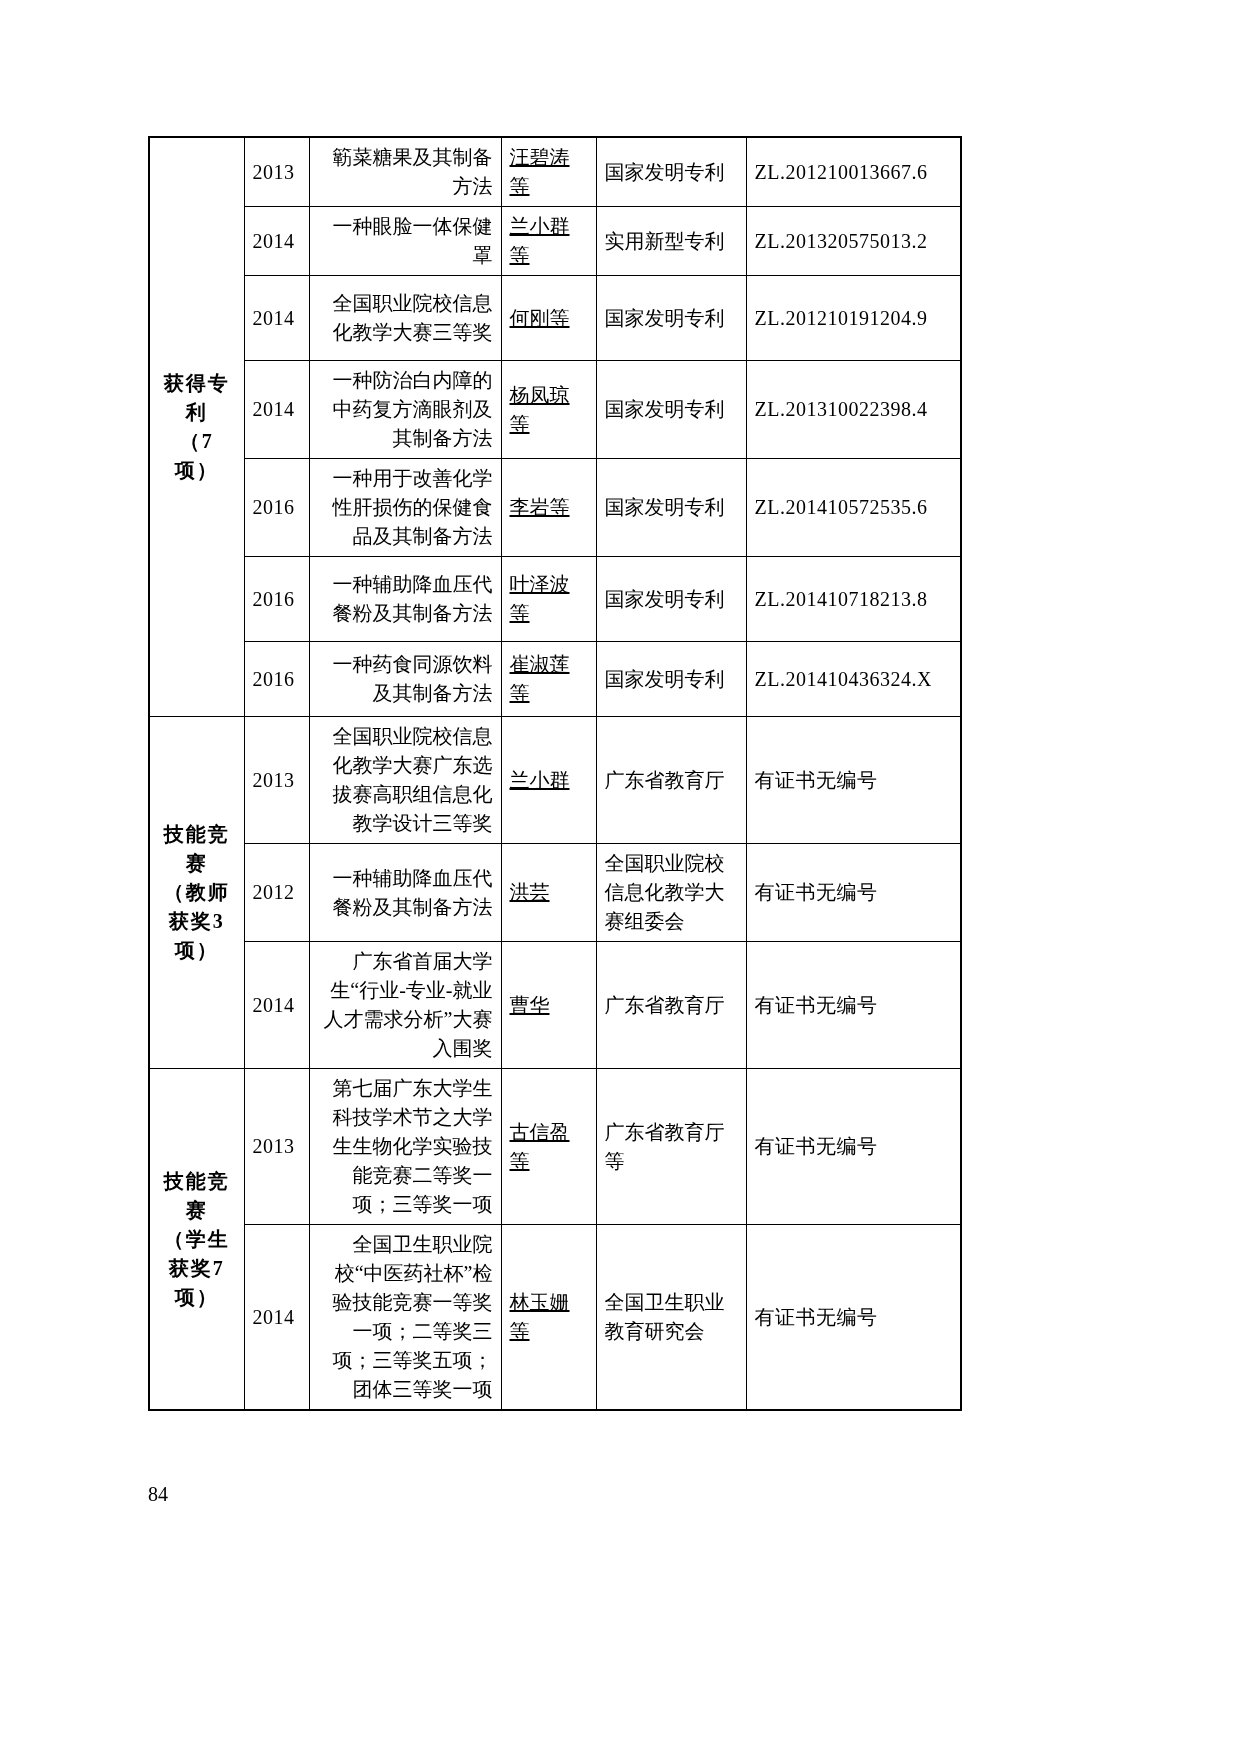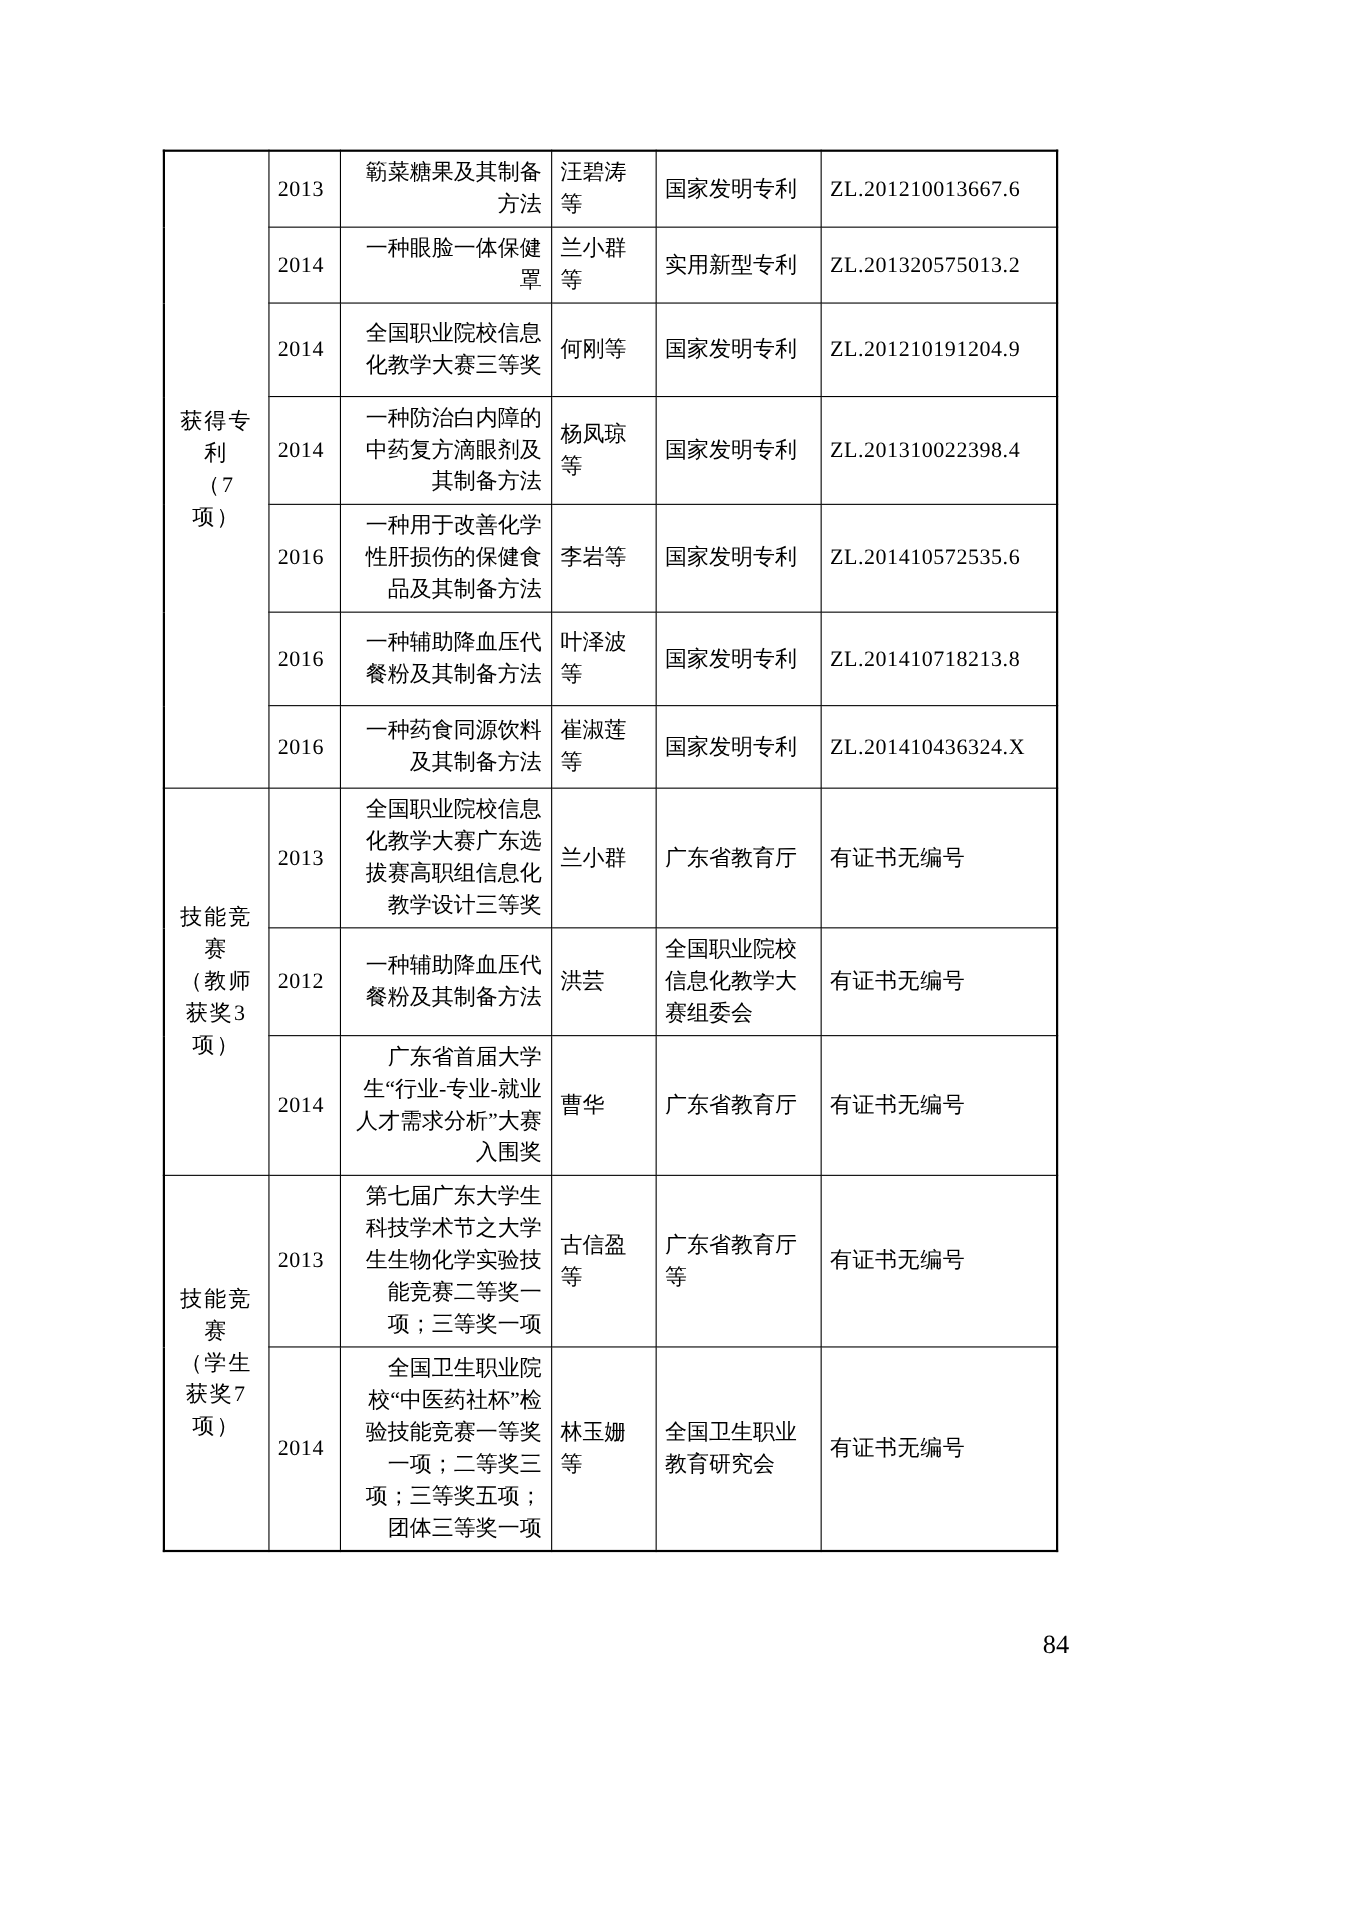--- a/index.html
+++ b/index.html
@@ -42,52 +42,53 @@
   .doc-table tbody tr:nth-child(5)  { height: 95px; }
   .doc-table tbody tr:nth-child(6)  { height: 85px; }
   .doc-table tbody tr:nth-child(7)  { height: 75px; }
   .doc-table tbody tr:nth-child(8)  { height: 125px; }
   .doc-table tbody tr:nth-child(9)  { height: 85px; }
   .doc-table tbody tr:nth-child(10) { height: 115px; }
   .doc-table tbody tr:nth-child(11) { height: 145px; }
   .doc-table tbody tr:nth-child(12) { height: 178px; }
 
   .col-cat {
-    font-weight: normal;
+    font-weight: bold;
     text-align: center;
     white-space: pre-wrap;
     letter-spacing: 2px;
     line-height: 34px;
   }
   .col-year {
     text-align: left;
     font-size: 19px;
     letter-spacing: 0.5px;
   }
   .col-title {
     text-align: right;
   }
   .col-person {
     padding: 5px 14px 5px 8px;
+    text-decoration: underline;
   }
   .col-type {
     padding: 5px 16px 5px 8px;
     font-family: Liberation Serif, serif;
   }
   .col-num {
     font-size: 19px;
     letter-spacing: 0.5px;
   }
   .page-number {
     position: absolute;
     top: 1483px;
-    left: 160px;
+    left: 148px;
     width: 812px;
-    text-align: right;
-    font-size: 24px;
+    text-align: left;
+    font-size: 20px;
   }
 </style>
 </head>
 <body>
 
 <div class="page">
 
   <table class="doc-table">
     <colgroup>
       <col style="width:95px">

